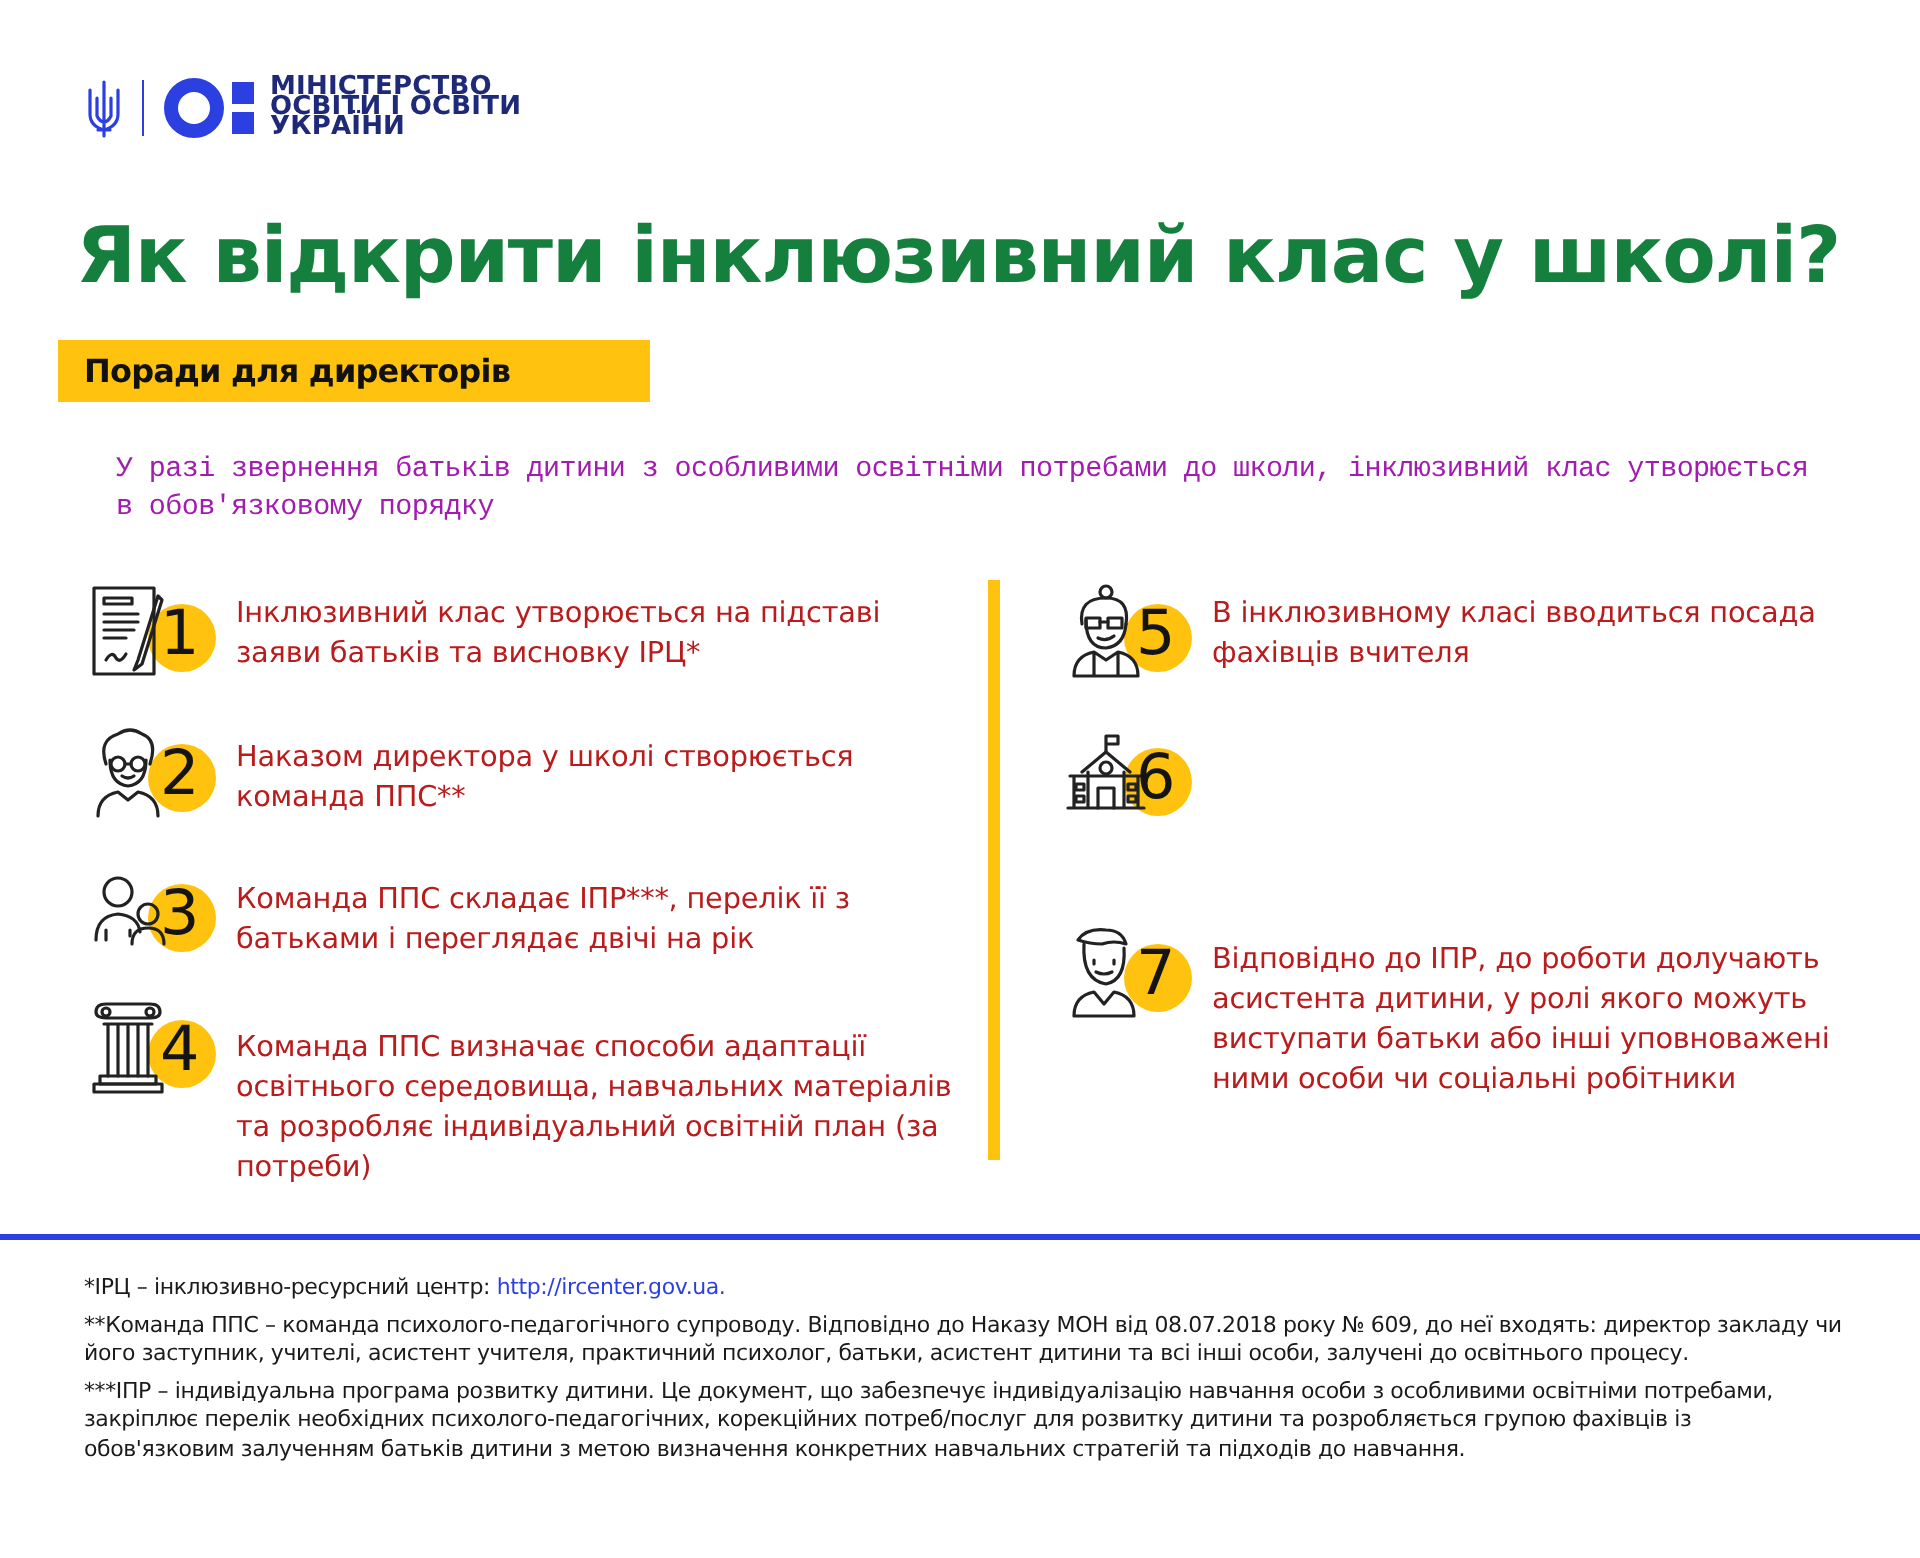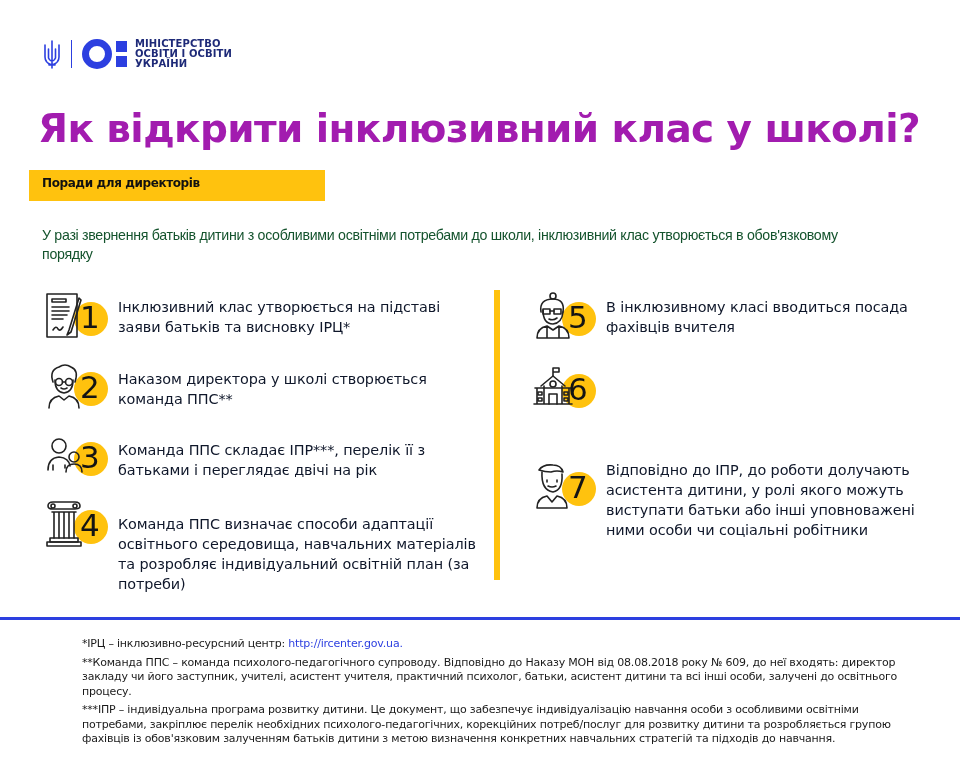--- a/index.html
+++ b/index.html
@@ -7,44 +7,44 @@
   body { position: relative; font-family: "DejaVu Sans", "Liberation Sans", sans-serif; color: #1a1a1a; }
 
   
   .logo { position: absolute; left: 42px; top: 38px; height: 32px; display: flex; align-items: center; }
   .trident { width: 20px; height: 30px; }
   .logo-sep { width: 1px; height: 28px; background: #2c3fe0; margin: 0 10px 0 9px; }
   .logo-mark { display: flex; align-items: center; gap: 4px; }
   .logo-ring { width: 30px; height: 30px; border-radius: 50%; border: 7px solid #2c3fe0; }
   .logo-squares { display: flex; flex-direction: column; gap: 4px; }
   .logo-squares span { display: block; width: 11px; height: 11px; background: #2c3fe0; }
-  .logo-text { margin-left: 8px; color: #1e2a78; font-weight: bold; font-size: 10px; line-height: 10px; letter-spacing: 0.1px; font-family: "DejaVu Sans", sans-serif; }
+  .logo-text { margin-left: 8px; color: #1e2a78; font-weight: bold; font-size: 13px; line-height: 10px; letter-spacing: 0.1px; font-family: "DejaVu Sans", sans-serif; }
 
   
-  .title { position: absolute; left: 38px; top: 106px; font-size: 39px; font-weight: bold; color: #a21caf; font-family: "DejaVu Sans", sans-serif; letter-spacing: -0.6px; white-space: nowrap; }
+  .title { position: absolute; left: 38px; top: 106px; font-size: 39px; font-weight: bold; color: #15803d; font-family: "DejaVu Sans", sans-serif; letter-spacing: -0.6px; white-space: nowrap; }
 
   .subtitle-band { position: absolute; left: 29px; top: 170px; width: 296px; height: 31px; background: #ffc20e; }
-  .subtitle { position: absolute; left: 42px; top: 176px; font-size: 12px; font-weight: bold; color: #111; font-family: "DejaVu Sans", sans-serif; letter-spacing: -0.4px; white-space: nowrap; }
+  .subtitle { position: absolute; left: 42px; top: 176px; font-size: 16px; font-weight: bold; color: #111; font-family: "DejaVu Sans", sans-serif; letter-spacing: -0.4px; white-space: nowrap; }
 
-  .intro { position: absolute; left: 42px; top: 226px; width: 850px; font-size: 14.2px; line-height: 19px; color: #14532d; font-family: Liberation Sans, sans-serif; letter-spacing: -0.3px; }
+  .intro { position: absolute; left: 58px; top: 226px; width: 850px; font-size: 14.2px; line-height: 19px; color: #a21caf; font-family: Liberation Mono, monospace; letter-spacing: -0.3px; }
 
   
   .step { position: absolute; display: flex; align-items: flex-start; }
   .step-iconwrap { position: relative; width: 66px; height: 52px; flex: none; }
   .step-circle { position: absolute; left: 32px; top: 12px; width: 34px; height: 34px; border-radius: 50%; background: #ffc20e; }
   .step-num { position: absolute; left: 38px; top: 7px; font-size: 31px; line-height: 40px; color: #141414; font-family: "DejaVu Sans", sans-serif; }
   .step-icon { position: absolute; left: 3px; top: 2px; width: 40px; height: 48px; }
-  .step-text { margin-left: 10px; font-size: 14.4px; line-height: 20px; color: #0f172a; font-family: "DejaVu Sans", sans-serif; letter-spacing: -0.1px; }
+  .step-text { margin-left: 10px; font-size: 14.4px; line-height: 20px; color: #b91c1c; font-family: "DejaVu Sans", sans-serif; letter-spacing: -0.1px; }
 
   .divider-v { position: absolute; left: 494px; top: 290px; width: 6px; height: 290px; background: #ffc20e; }
   .divider-h { position: absolute; left: 0; top: 617px; width: 960px; height: 3px; background: #2c3fe0; }
 
   
   .footnotes { position: absolute; left: 42px; top: 637px; width: 880px; font-size: 11px; line-height: 14.5px; color: #1a1a1a; font-family: "DejaVu Sans", sans-serif; letter-spacing: -0.2px; }
-  .fn { margin-bottom: 4px; margin-left: 40px; }
+  .fn { margin-bottom: 4px; }
   .fn a { color: #2c3fe0; text-decoration: none; }
   svg { display: block; }
   .ico-stroke { fill: none; stroke: #222; stroke-width: 1.6; stroke-linecap: round; stroke-linejoin: round; }
 </style>
 </head>
 <body>
 
 <div class="logo">
   <svg class="trident" viewBox="0 0 20 30">
     <path d="M10 2 L10 26 M3 6 L3 18 Q3 24 10 26 Q17 24 17 18 L17 6 M6.5 10 L6.5 19 Q8 22 10 22 M13.5 10 L13.5 19 Q12 22 10 22 M7 26 L13 26 M10 26 L10 29" fill="none" stroke="#2c3fe0" stroke-width="1.6" stroke-linecap="round"></path>
@@ -174,24 +174,24 @@
   <div class="step-iconwrap">
     <div class="step-circle"></div>
     <svg class="step-icon" viewBox="0 0 40 48">
       <path d="M6 8 Q10 2 20 3 Q28 3 30 10 Q24 8 18 10 Q12 10 6 8 Z" class="ico-stroke"></path>
       <path d="M9 10 Q8 28 20 30 Q30 28 29 12" class="ico-stroke"></path>
       <path d="M14 18 V20 M24 18 V20 M15 24 Q19 26 23 24" class="ico-stroke"></path>
       <path d="M4 46 Q4 36 14 34 L19 40 L24 34 Q34 36 34 46 Z" class="ico-stroke"></path>
     </svg>
     <span class="step-num">7</span>
   </div>
-  <div class="step-text" style="width:320px;">Відповідно до ІПР, до роботи долучають асистента дитини, у ролі якого можуть виступати батьки або інші уповноважені ними особи чи соціальні робітники</div>
+  <div class="step-text" style="margin-top:10px; width:320px;">Відповідно до ІПР, до роботи долучають асистента дитини, у ролі якого можуть виступати батьки або інші уповноважені ними особи чи соціальні робітники</div>
 </div>
 
 <div class="divider-h"></div>
 
 <div class="footnotes">
   <div class="fn">
     <span>*ІРЦ – інклюзивно-ресурсний центр: </span><a>http://ircenter.gov.ua.</a>
   </div>
-  <div class="fn">**Команда ППС – команда психолого-педагогічного супроводу. Відповідно до Наказу МОН від 08.08.2018 року № 609, до неї входять: директор закладу чи його заступник, учителі, асистент учителя, практичний психолог, батьки, асистент дитини та всі інші особи, залучені до освітнього процесу.</div>
+  <div class="fn">**Команда ППС – команда психолого-педагогічного супроводу. Відповідно до Наказу МОН від 08.07.2018 року № 609, до неї входять: директор закладу чи його заступник, учителі, асистент учителя, практичний психолог, батьки, асистент дитини та всі інші особи, залучені до освітнього процесу.</div>
   <div class="fn">***ІПР – індивідуальна програма розвитку дитини. Це документ, що забезпечує індивідуалізацію навчання особи з особливими освітніми потребами, закріплює перелік необхідних психолого-педагогічних, корекційних потреб/послуг для розвитку дитини та розробляється групою фахівців із обов'язковим залученням батьків дитини з метою визначення конкретних навчальних стратегій та підходів до навчання.</div>
 </div>
 
 </body></html>

